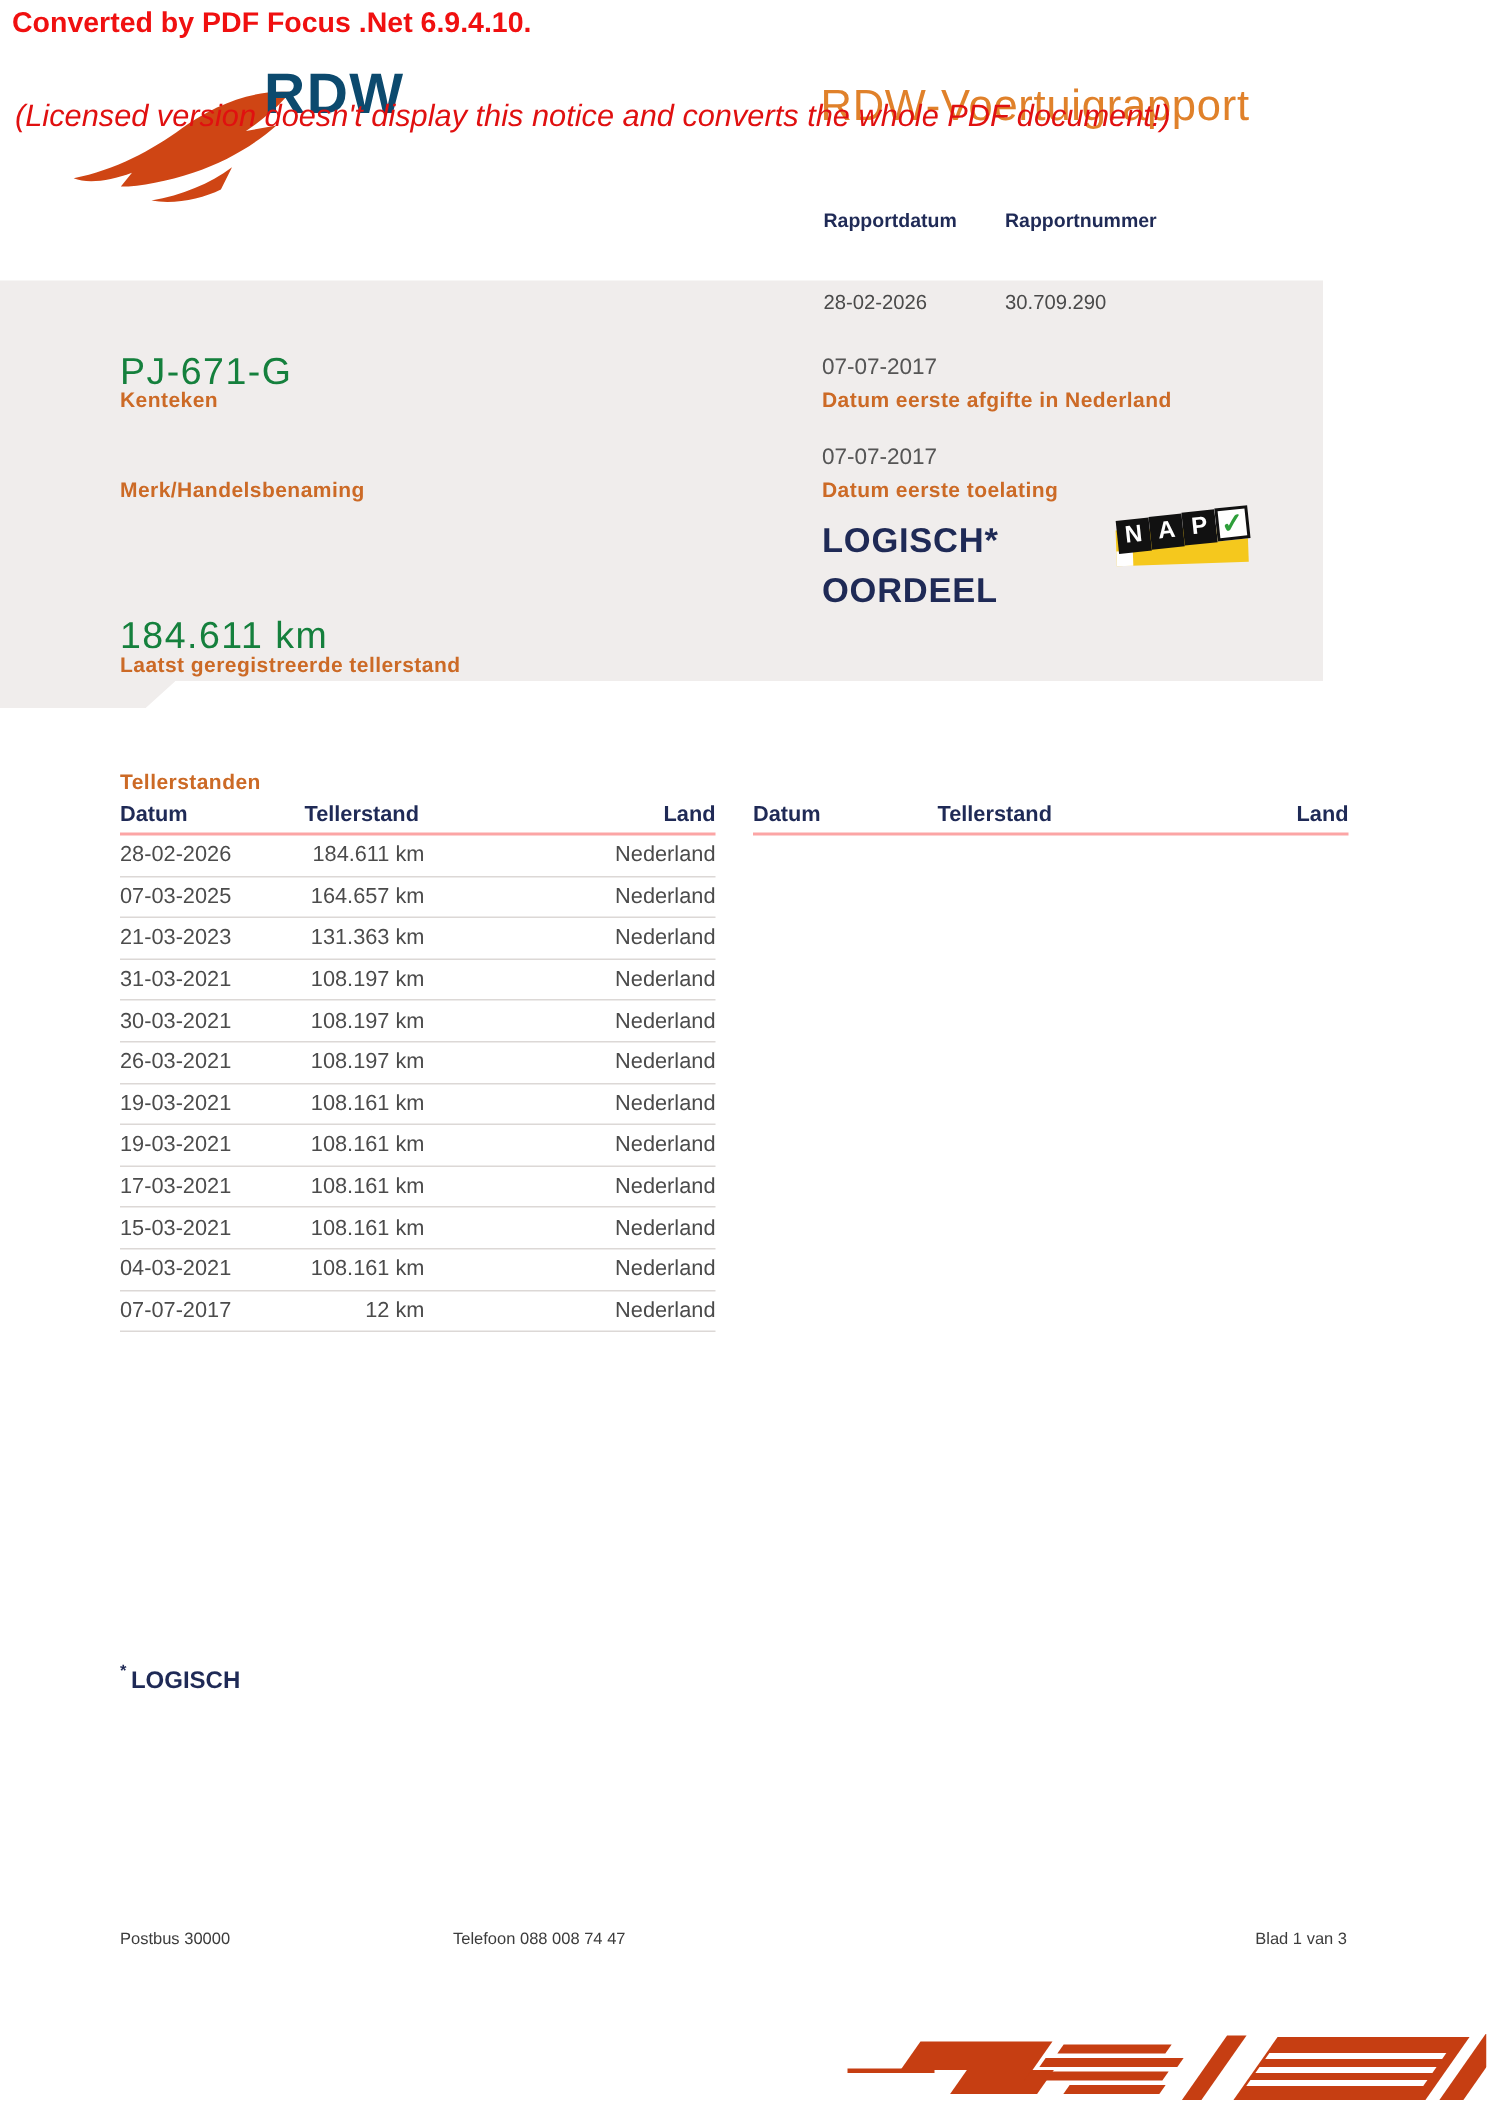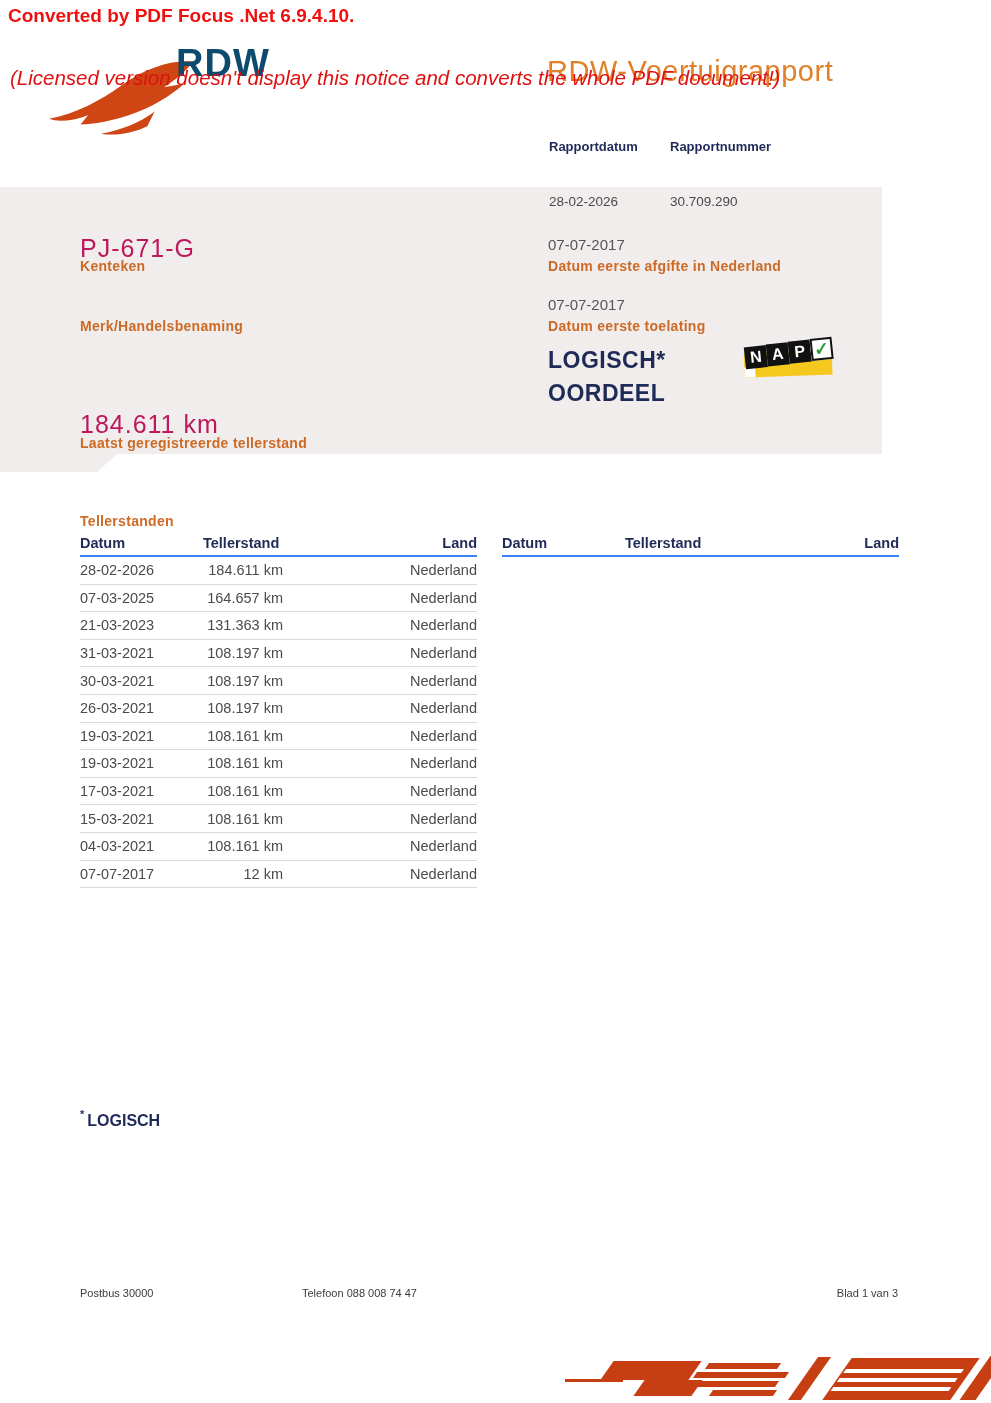--- a/index.html
+++ b/index.html
@@ -20,40 +20,40 @@
   .meta{position:absolute;left:549px;top:107px;z-index:1;}
   .meta .labels, .meta .values{display:flex;margin-top:32px;}
   .meta .lab{font-size:13px;font-weight:700;color:#1f2a56;}
   .meta .val{font-size:13.5px;color:#4a4a4a;margin-top:8px;}
   .meta .col1{width:121px;}
 
   
   .panel{position:absolute;left:0;top:187px;width:882px;height:267px;background:#f0edec;}
   .panel-flap{position:absolute;left:0;top:454px;width:117px;height:18px;background:#f0edec;clip-path:polygon(0 0,100% 0,83% 100%,0 100%);}
   .plabel{position:absolute;font-size:14px;font-weight:700;color:#cc6a26;letter-spacing:.3px;margin-top:44px;}
-  .pvalue-big{position:absolute;font-size:25px;color:#be185d;letter-spacing:1px;text-align:right;}
+  .pvalue-big{position:absolute;font-size:25px;color:#15803d;letter-spacing:1px;text-align:right;}
   .pvalue-date{position:absolute;font-size:15px;color:#555555;}
   .oordeel{position:absolute;left:548px;top:344px;font-size:23px;font-weight:700;color:#1f2a56;line-height:33px;letter-spacing:.5px;}
 
   
   .nap{position:absolute;left:742px;top:338px;width:95px;height:45px;transform:rotate(-2deg);}
   .nap-yellow{position:absolute;left:2px;top:14px;width:88px;height:24px;background:#f5c81d;}
   .nap-notch{position:absolute;left:2px;top:28px;width:11px;height:10px;background:#ffffff;}
   .nap-sq{position:absolute;width:22px;height:22px;background:#111111;color:#ffffff;font-size:16px;font-weight:700;display:flex;align-items:center;justify-content:center;transform:rotate(-4deg);}
   .nap-sq.n{left:3px;top:7px;}
   .nap-sq.a{left:25px;top:5px;}
   .nap-sq.p{left:47px;top:3px;}
   .nap-check{position:absolute;left:69px;top:1px;width:22px;height:22px;background:#ffffff;border:2px solid #111;box-sizing:border-box;color:#2e9e3a;font-size:18px;font-weight:700;display:flex;align-items:center;justify-content:center;transform:rotate(-4deg);}
 
   
   .section-title{position:absolute;left:80px;top:513px;font-size:14px;font-weight:700;color:#cc6a26;letter-spacing:.3px;}
   .mtable{position:absolute;top:535px;width:397px;}
   .mtable.left{left:80px;}
   .mtable.right{left:502px;}
-  .thead{display:flex;font-size:14.5px;font-weight:700;color:#1f2a56;padding-bottom:4px;border-bottom:2px solid #3b82f6;}
+  .thead{display:flex;font-size:14.5px;font-weight:700;color:#1f2a56;padding-bottom:4px;border-bottom:2px solid #fca5a5;}
   .thead .h1{width:123px;}
   .thead .h2{width:150px;}
   .thead .h3{flex:1;text-align:right;}
   .trow{display:flex;height:26.6px;align-items:center;font-size:14.5px;color:#4b4b4b;border-bottom:1px solid #dcd8d6;}
   .tc.c1{width:123px;}
   .tc.c2{width:80px;text-align:right;}
   .tc.c2 .kmval{display:inline-block;width:80px;text-align:right;}
   .tc.c3{flex:1;text-align:right;}
 
   

